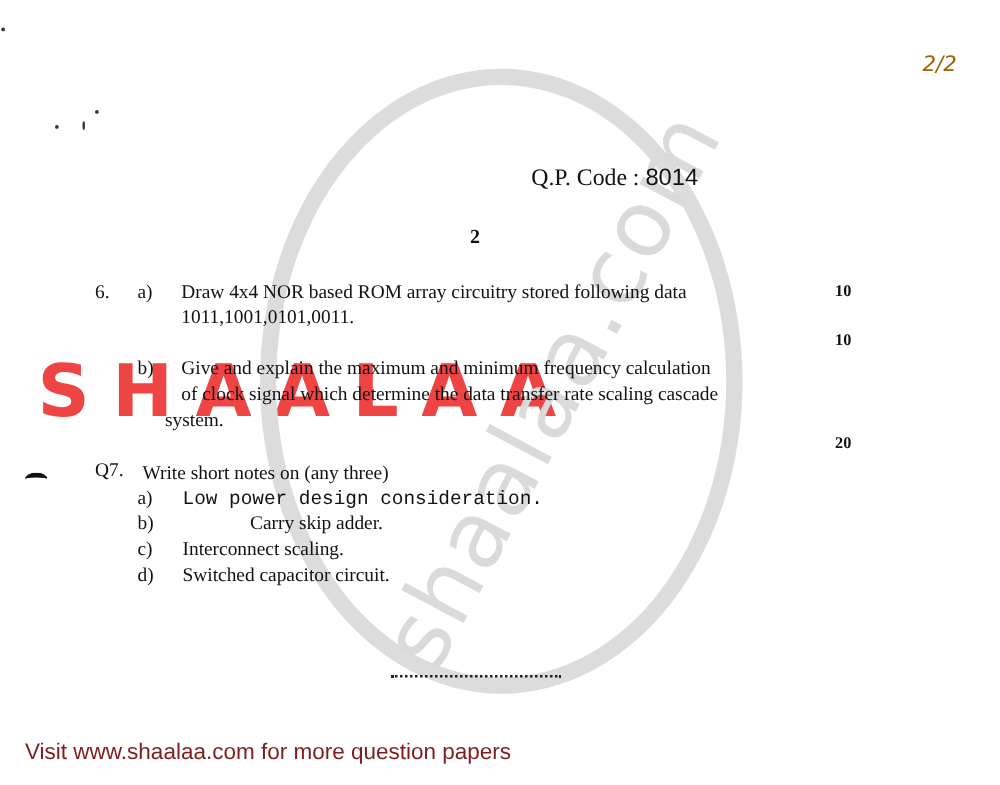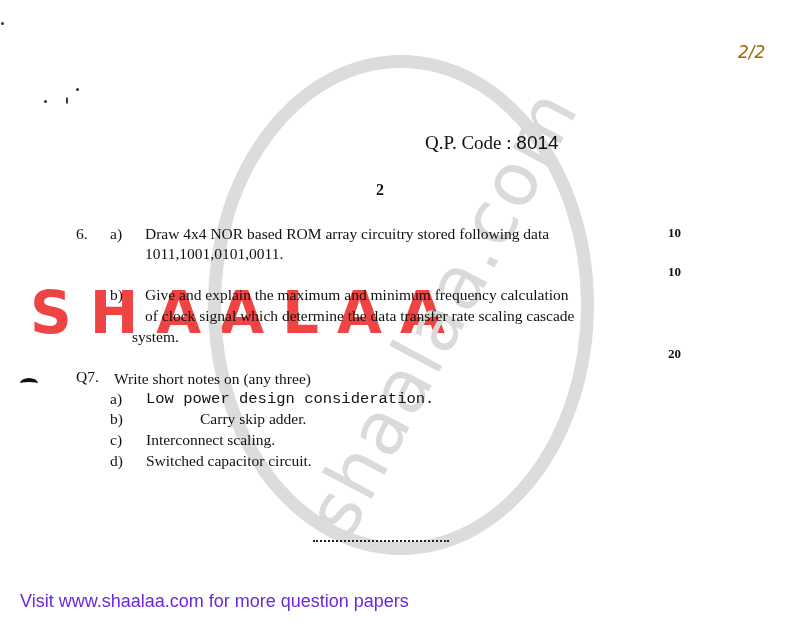--- a/index.html
+++ b/index.html
@@ -33,21 +33,21 @@
     .qp-code .code { font-family: "Liberation Sans", sans-serif; font-weight: normal; }
     .page-num { position: absolute; left: 376px; top: 181px; font-size: 16px; font-weight: bold; }
     .line { position: absolute; font-size: 15.5px; white-space: nowrap; line-height: 20px; }
     .marks { position: absolute; left: 668px; font-size: 13px; font-weight: bold; }
     .divider {
       position: absolute; left: 313px; top: 540px; width: 136px; height: 0;
       border-top: 2px dotted #222;
     }
     .footer {
       position: absolute; left: 20px; top: 591px; font-family: "Liberation Sans", sans-serif;
-      font-size: 18px; color: #6d28d9;
+      font-size: 18px; color: #7f1d1d;
     }
     .speck { position: absolute; background: #333; border-radius: 50%; }
     .mark-glyph {
       position: absolute; left: 20px; top: 378px; width: 18px; height: 7px;
       border-top: 4px solid #111; border-radius: 50% 50% 0 0;
     }
   </style>
 </head>
 <body>
 

